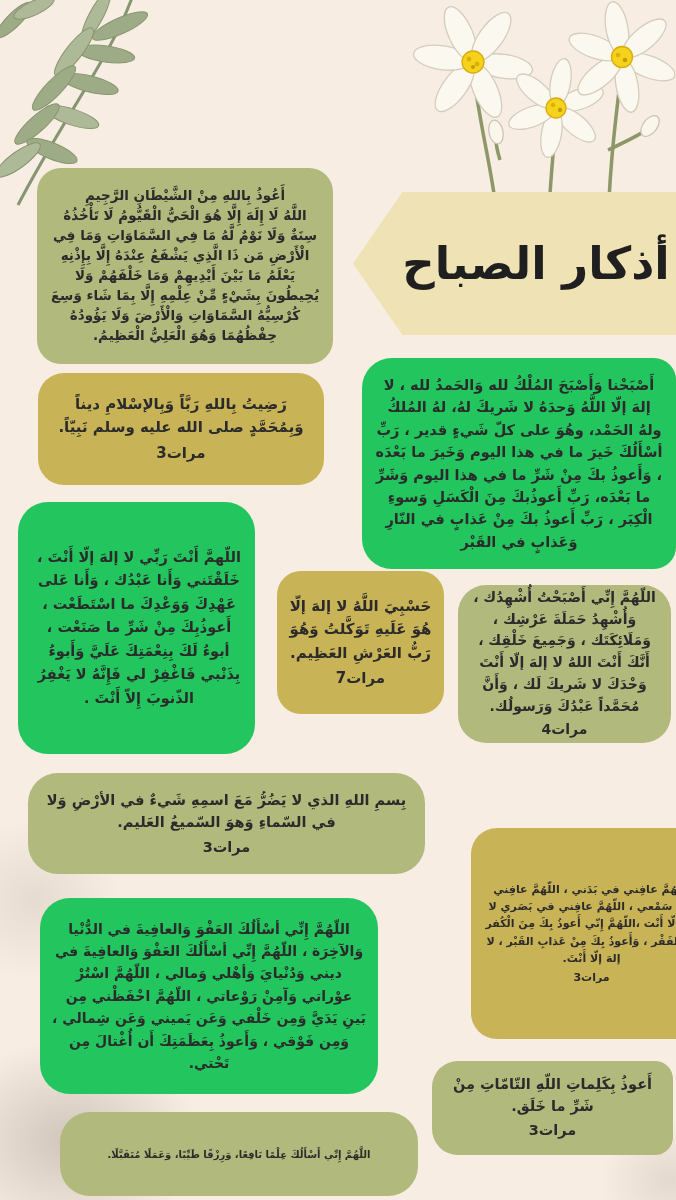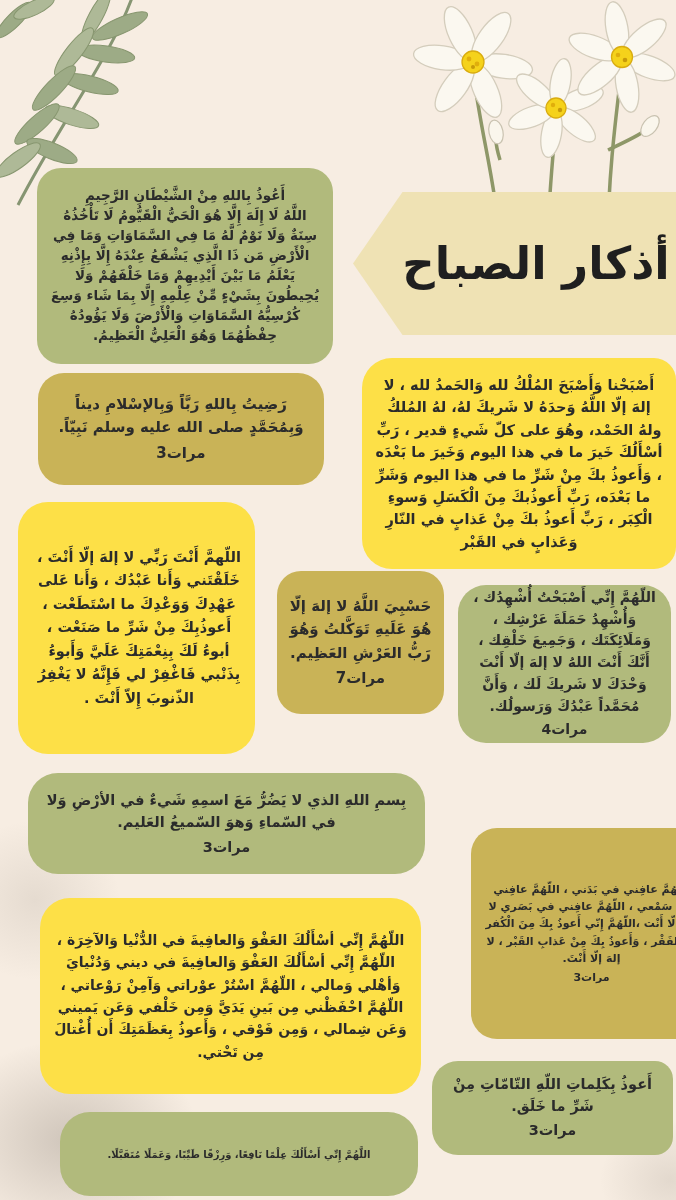--- a/index.html
+++ b/index.html
@@ -40,31 +40,31 @@
   .card{
     position:absolute;
     display:flex;flex-direction:column;align-items:center;justify-content:center;
     box-sizing:border-box;padding:10px 12px;
     color:#2b2b2b;font-weight:700;text-align:center;
   }
   .card .ctext{white-space:pre-line;}
   .card .ccount{margin-top:2px;}
   .sage{background:#b1ba7c;}
   .olive{background:#c9b357;}
-  .cream{background:#fde047;}
+  .cream{background:#22c55e;}
 
   #c1 {left:37px; top:168px; width:296px;height:196px;border-radius:24px;font-size:13.5px;line-height:1.48;}
   #c2 {left:38px; top:373px; width:286px;height:112px;border-radius:26px;font-size:15px;  line-height:1.55;}
   #c3 {left:362px;top:358px; width:314px;height:211px;border-radius:30px 22px 22px 30px;font-size:14.5px;line-height:1.55;}
   #c4 {left:18px; top:502px; width:237px;height:252px;border-radius:30px;font-size:14.5px;line-height:1.62;padding-left:17px;}
   #c5 {left:277px;top:571px; width:167px;height:143px;border-radius:24px;font-size:15px;  line-height:1.55;}
   #c6 {left:458px;top:585px; width:213px;height:158px;border-radius:28px;font-size:14px;  line-height:1.55;}
   #c7 {left:28px; top:773px; width:397px;height:101px;border-radius:30px;font-size:14.5px;line-height:1.55;}
   #c8 {left:432px;top:828px; width:241px;height:211px;border-radius:26px 18px 18px 26px;font-size:11px;line-height:1.55;margin-left:39px;}
-  #c9 {left:40px; top:898px; width:381px;height:196px;border-radius:30px;font-size:14px;  line-height:1.6;}
+  #c9 {left:40px; top:898px; width:338px;height:196px;border-radius:30px;font-size:14px;  line-height:1.6;}
   #c10{left:432px;top:1061px;width:241px;height:94px; border-radius:26px 18px 18px 26px;font-size:14.5px;line-height:1.5;}
   #c11{left:60px; top:1112px;width:358px;height:84px; border-radius:30px;font-size:10px;line-height:1.5;}
 </style>
 </head>
 <body>
 
 <div id="canvas">
 
   <div class="soft-shadow sh1"></div>
   <div class="soft-shadow sh2"></div>

